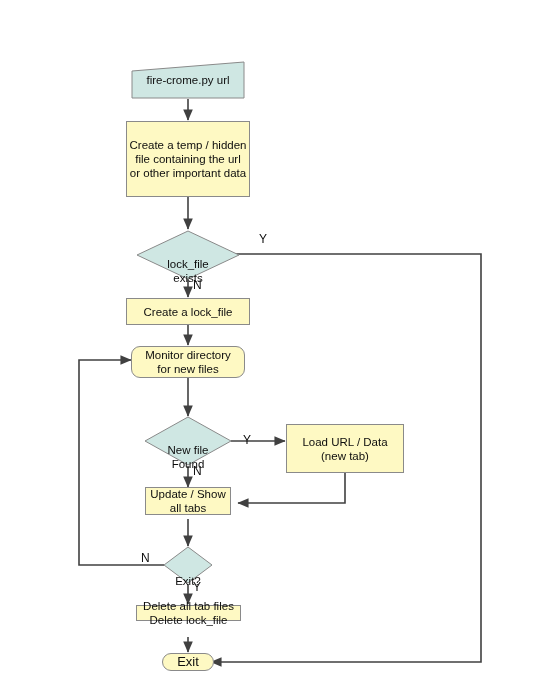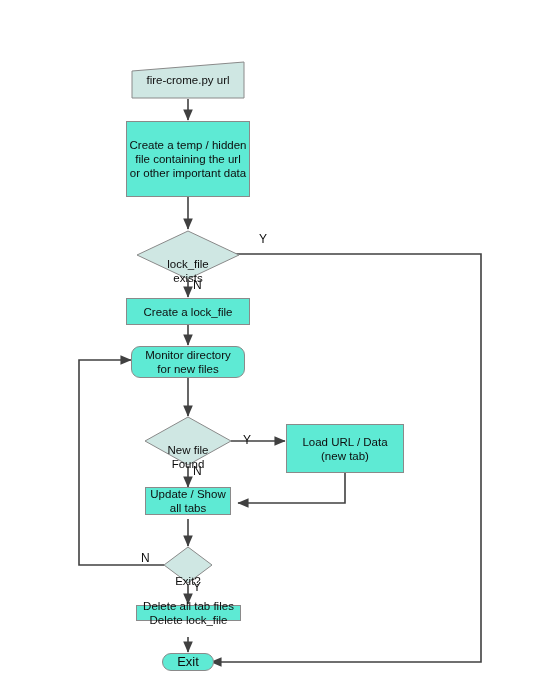--- a/index.html
+++ b/index.html
@@ -16,21 +16,21 @@
   #flowchart-canvas {
     position: relative;
     width: 540px;
     height: 699px;
     background: #ffffff;
     margin-top: 16px;
   }
   .node {
     position: absolute;
     box-sizing: border-box;
-    background: #5eead4;
+    background: #fef9c3;
     border: 1px solid #8a8a8a;
     color: #0d0d0d;
     font-size: 11.5px;
     line-height: 14px;
     display: flex;
     align-items: center;
     justify-content: center;
     text-align: center;
     white-space: pre-line;
     z-index: 3;

